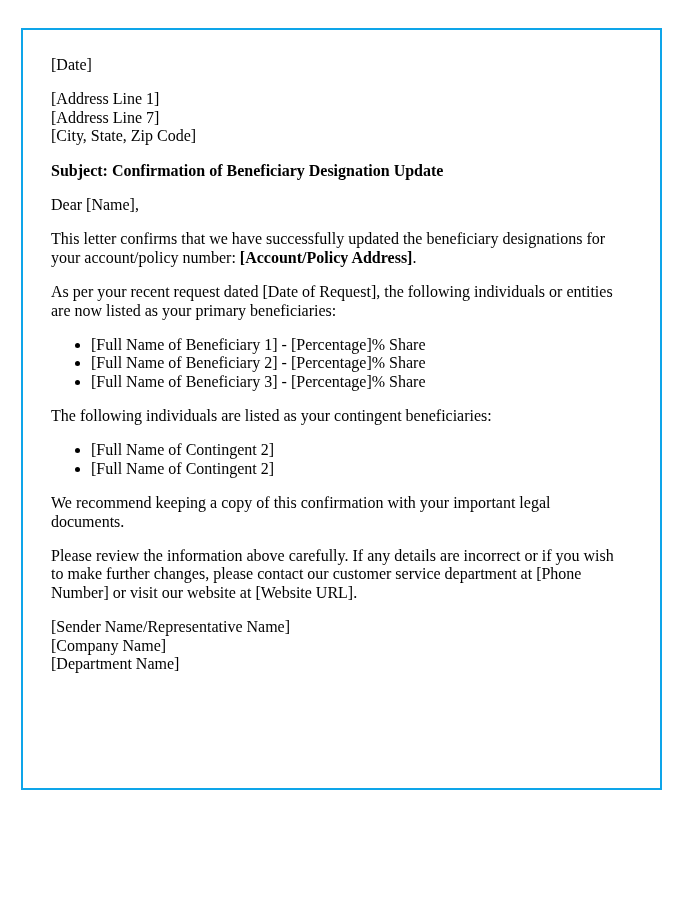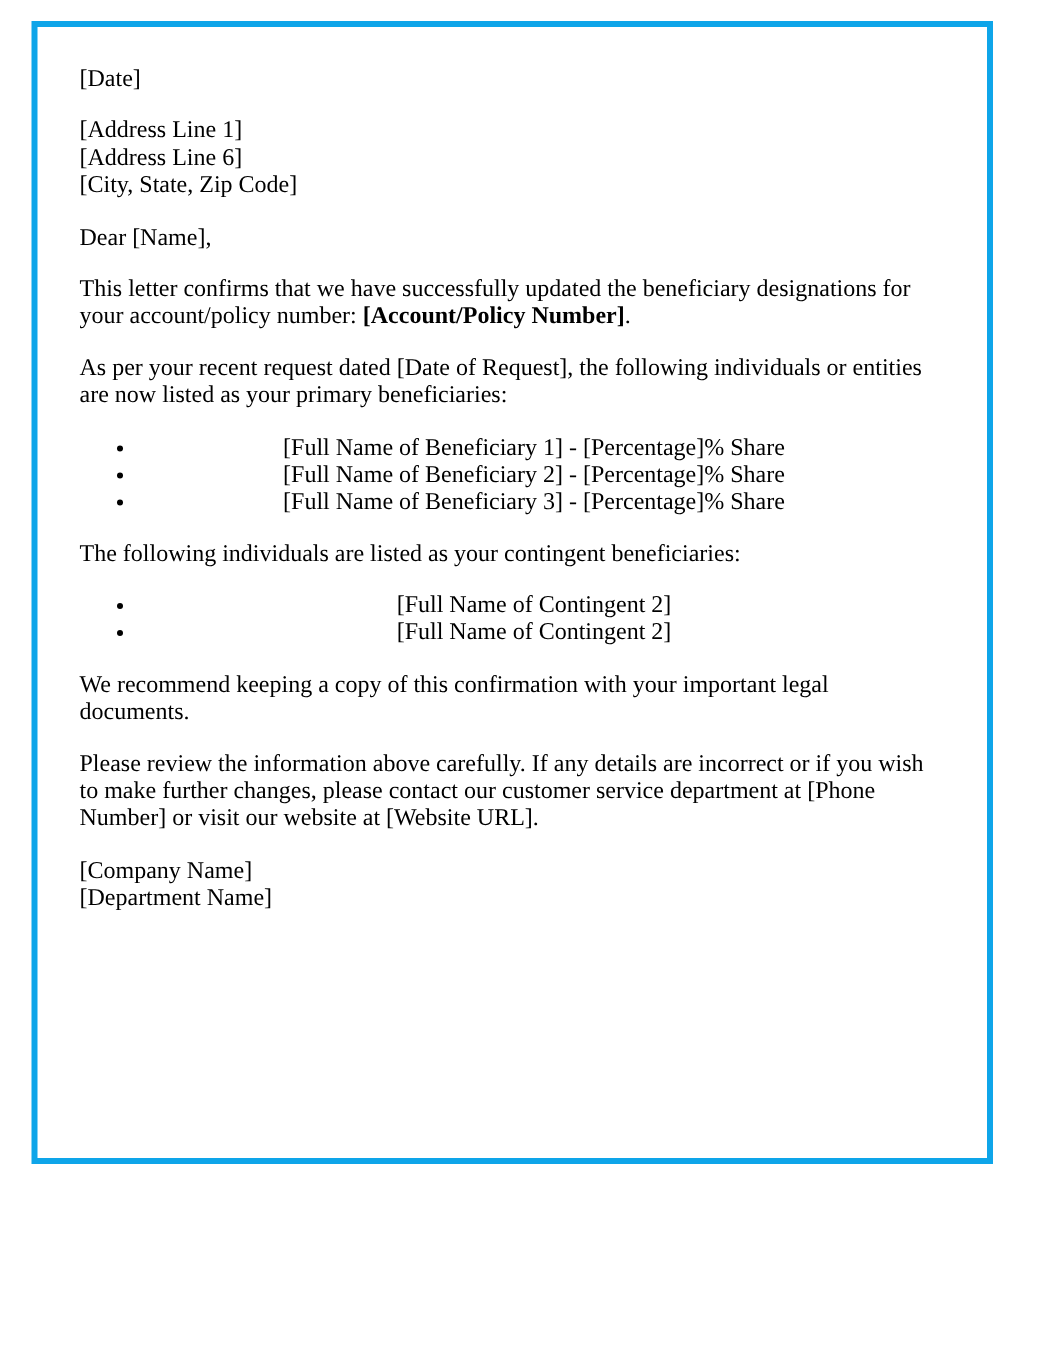--- a/index.html
+++ b/index.html
@@ -7,64 +7,64 @@
     padding: 0;
     background: #ffffff;
     width: 700px;
     height: 900px;
     font-family: "Liberation Serif", serif;
     color: #000000;
   }
   .page-frame {
     position: absolute;
     left: 21px;
-    top: 14px;
+    top: 28px;
     width: 641px;
     height: 762px;
     box-sizing: border-box;
-    border: 4px solid #0ea5e9;
+    border: 2px solid #0ea5e9;
     padding: 10px 39px 20px 28px;
     background: #ffffff;
     overflow: hidden;
   }
   .page-frame p {
     margin: 16px 0;
     font-size: 16px;
     line-height: 1.15;
   }
   .page-frame ul {
     margin: 12px 0;
     padding-left: 40px;
     font-size: 16px;
     line-height: 1.15;
-    text-align: center;
   }
   .page-frame li {
     list-style-type: disc;
   }
   .bold { font-weight: bold; }
   .addr-line { display: block; }
 </style>
 </head>
 <body>
 
 <div class="page-frame">
 
   <p>[Date]</p>
 
   <p>
     <span class="addr-line">[Address Line 1]</span>
-    <span class="addr-line">[Address Line 6]</span>
+    <span class="addr-line">[Address Line 7]</span>
     <span class="addr-line">[City, State, Zip Code]</span>
   </p>
 
+  <p class="bold">Subject: Confirmation of Beneficiary Designation Update</p>
 
   <p>Dear [Name],</p>
 
-  <p><span>This letter confirms that we have successfully updated the beneficiary designations for your account/policy number: </span><span class="bold">[Account/Policy Number]</span><span>.</span></p>
+  <p><span>This letter confirms that we have successfully updated the beneficiary designations for your account/policy number: </span><span class="bold">[Account/Policy Address]</span><span>.</span></p>
 
   <p>As per your recent request dated [Date of Request], the following individuals or entities are now listed as your primary beneficiaries:</p>
 
   <ul>
     <li>[Full Name of Beneficiary 1] - [Percentage]% Share</li>
     <li>[Full Name of Beneficiary 2] - [Percentage]% Share</li>
     <li>[Full Name of Beneficiary 3] - [Percentage]% Share</li>
   </ul>
 
   <p>The following individuals are listed as your contingent beneficiaries:</p>
@@ -73,17 +73,18 @@
     <li>[Full Name of Contingent 2]</li>
     <li>[Full Name of Contingent 2]</li>
   </ul>
 
   <p>We recommend keeping a copy of this confirmation with your important legal documents.</p>
 
   <p>Please review the information above carefully. If any details are incorrect or if you wish to make further changes, please contact our customer service department at [Phone Number] or visit our website at [Website URL].</p>
 
 
   <p>
+    <span class="addr-line">[Sender Name/Representative Name]</span>
     <span class="addr-line">[Company Name]</span>
     <span class="addr-line">[Department Name]</span>
   </p>
 
 </div>
 
 </body></html>

